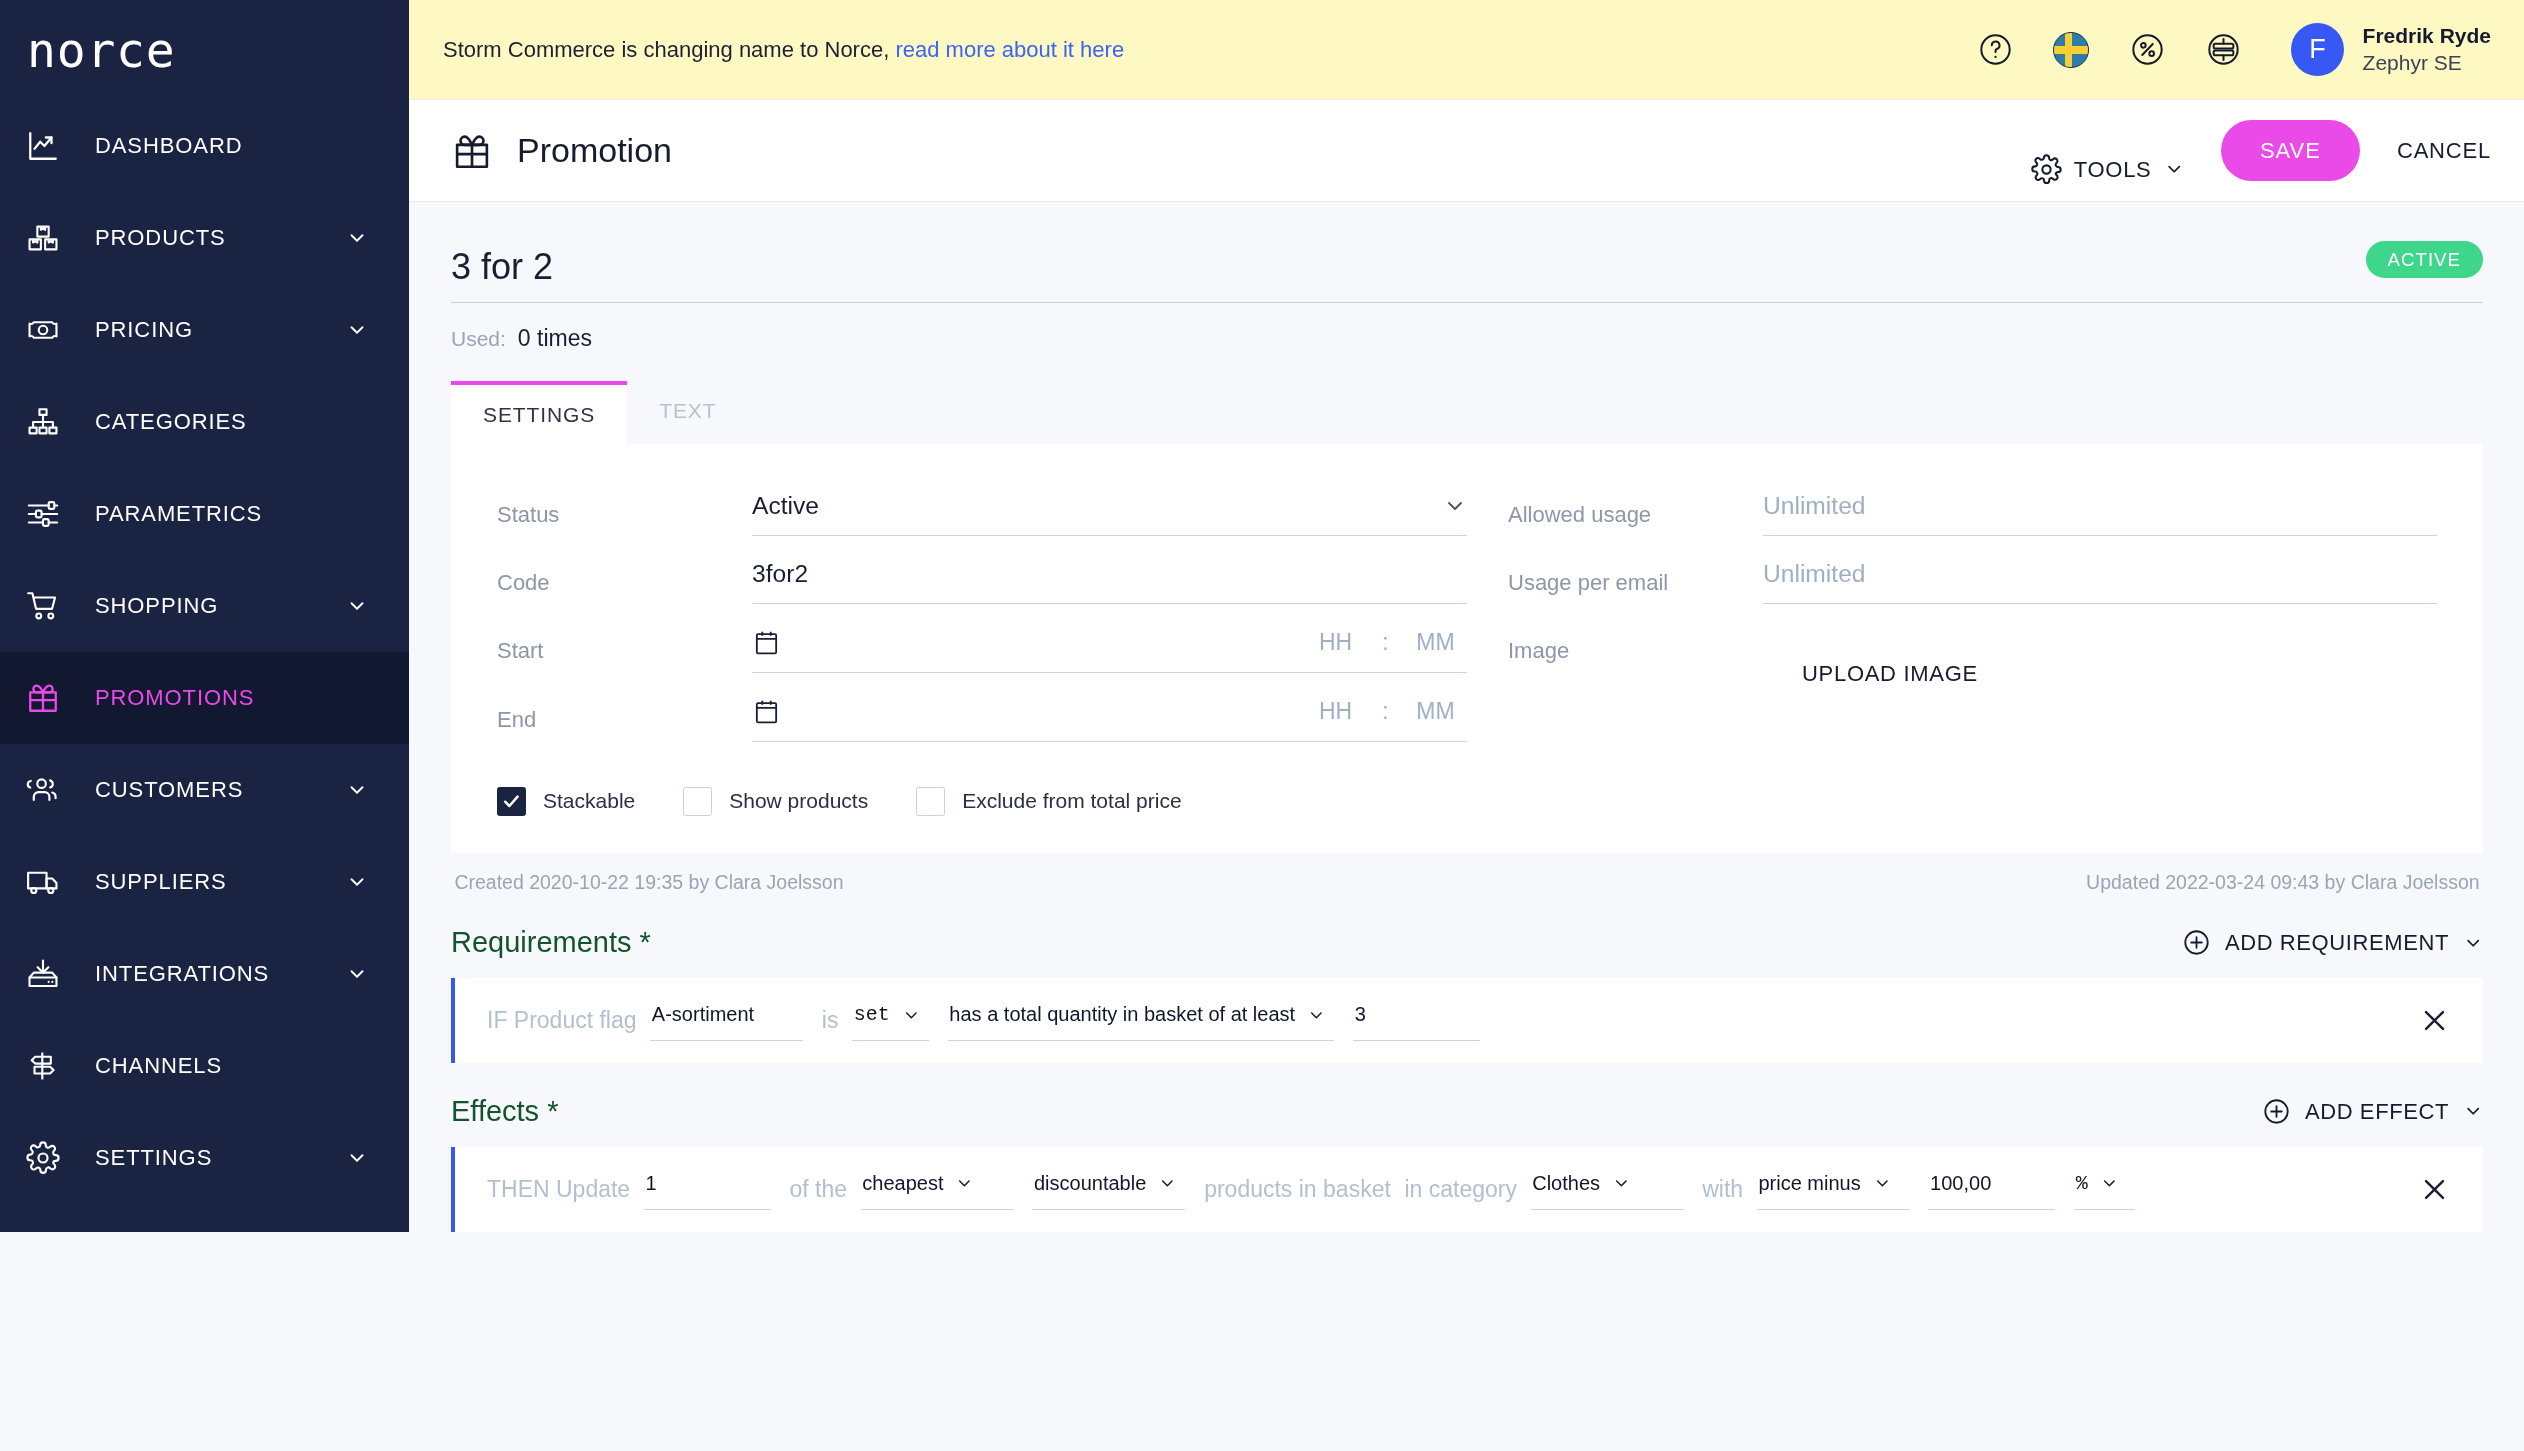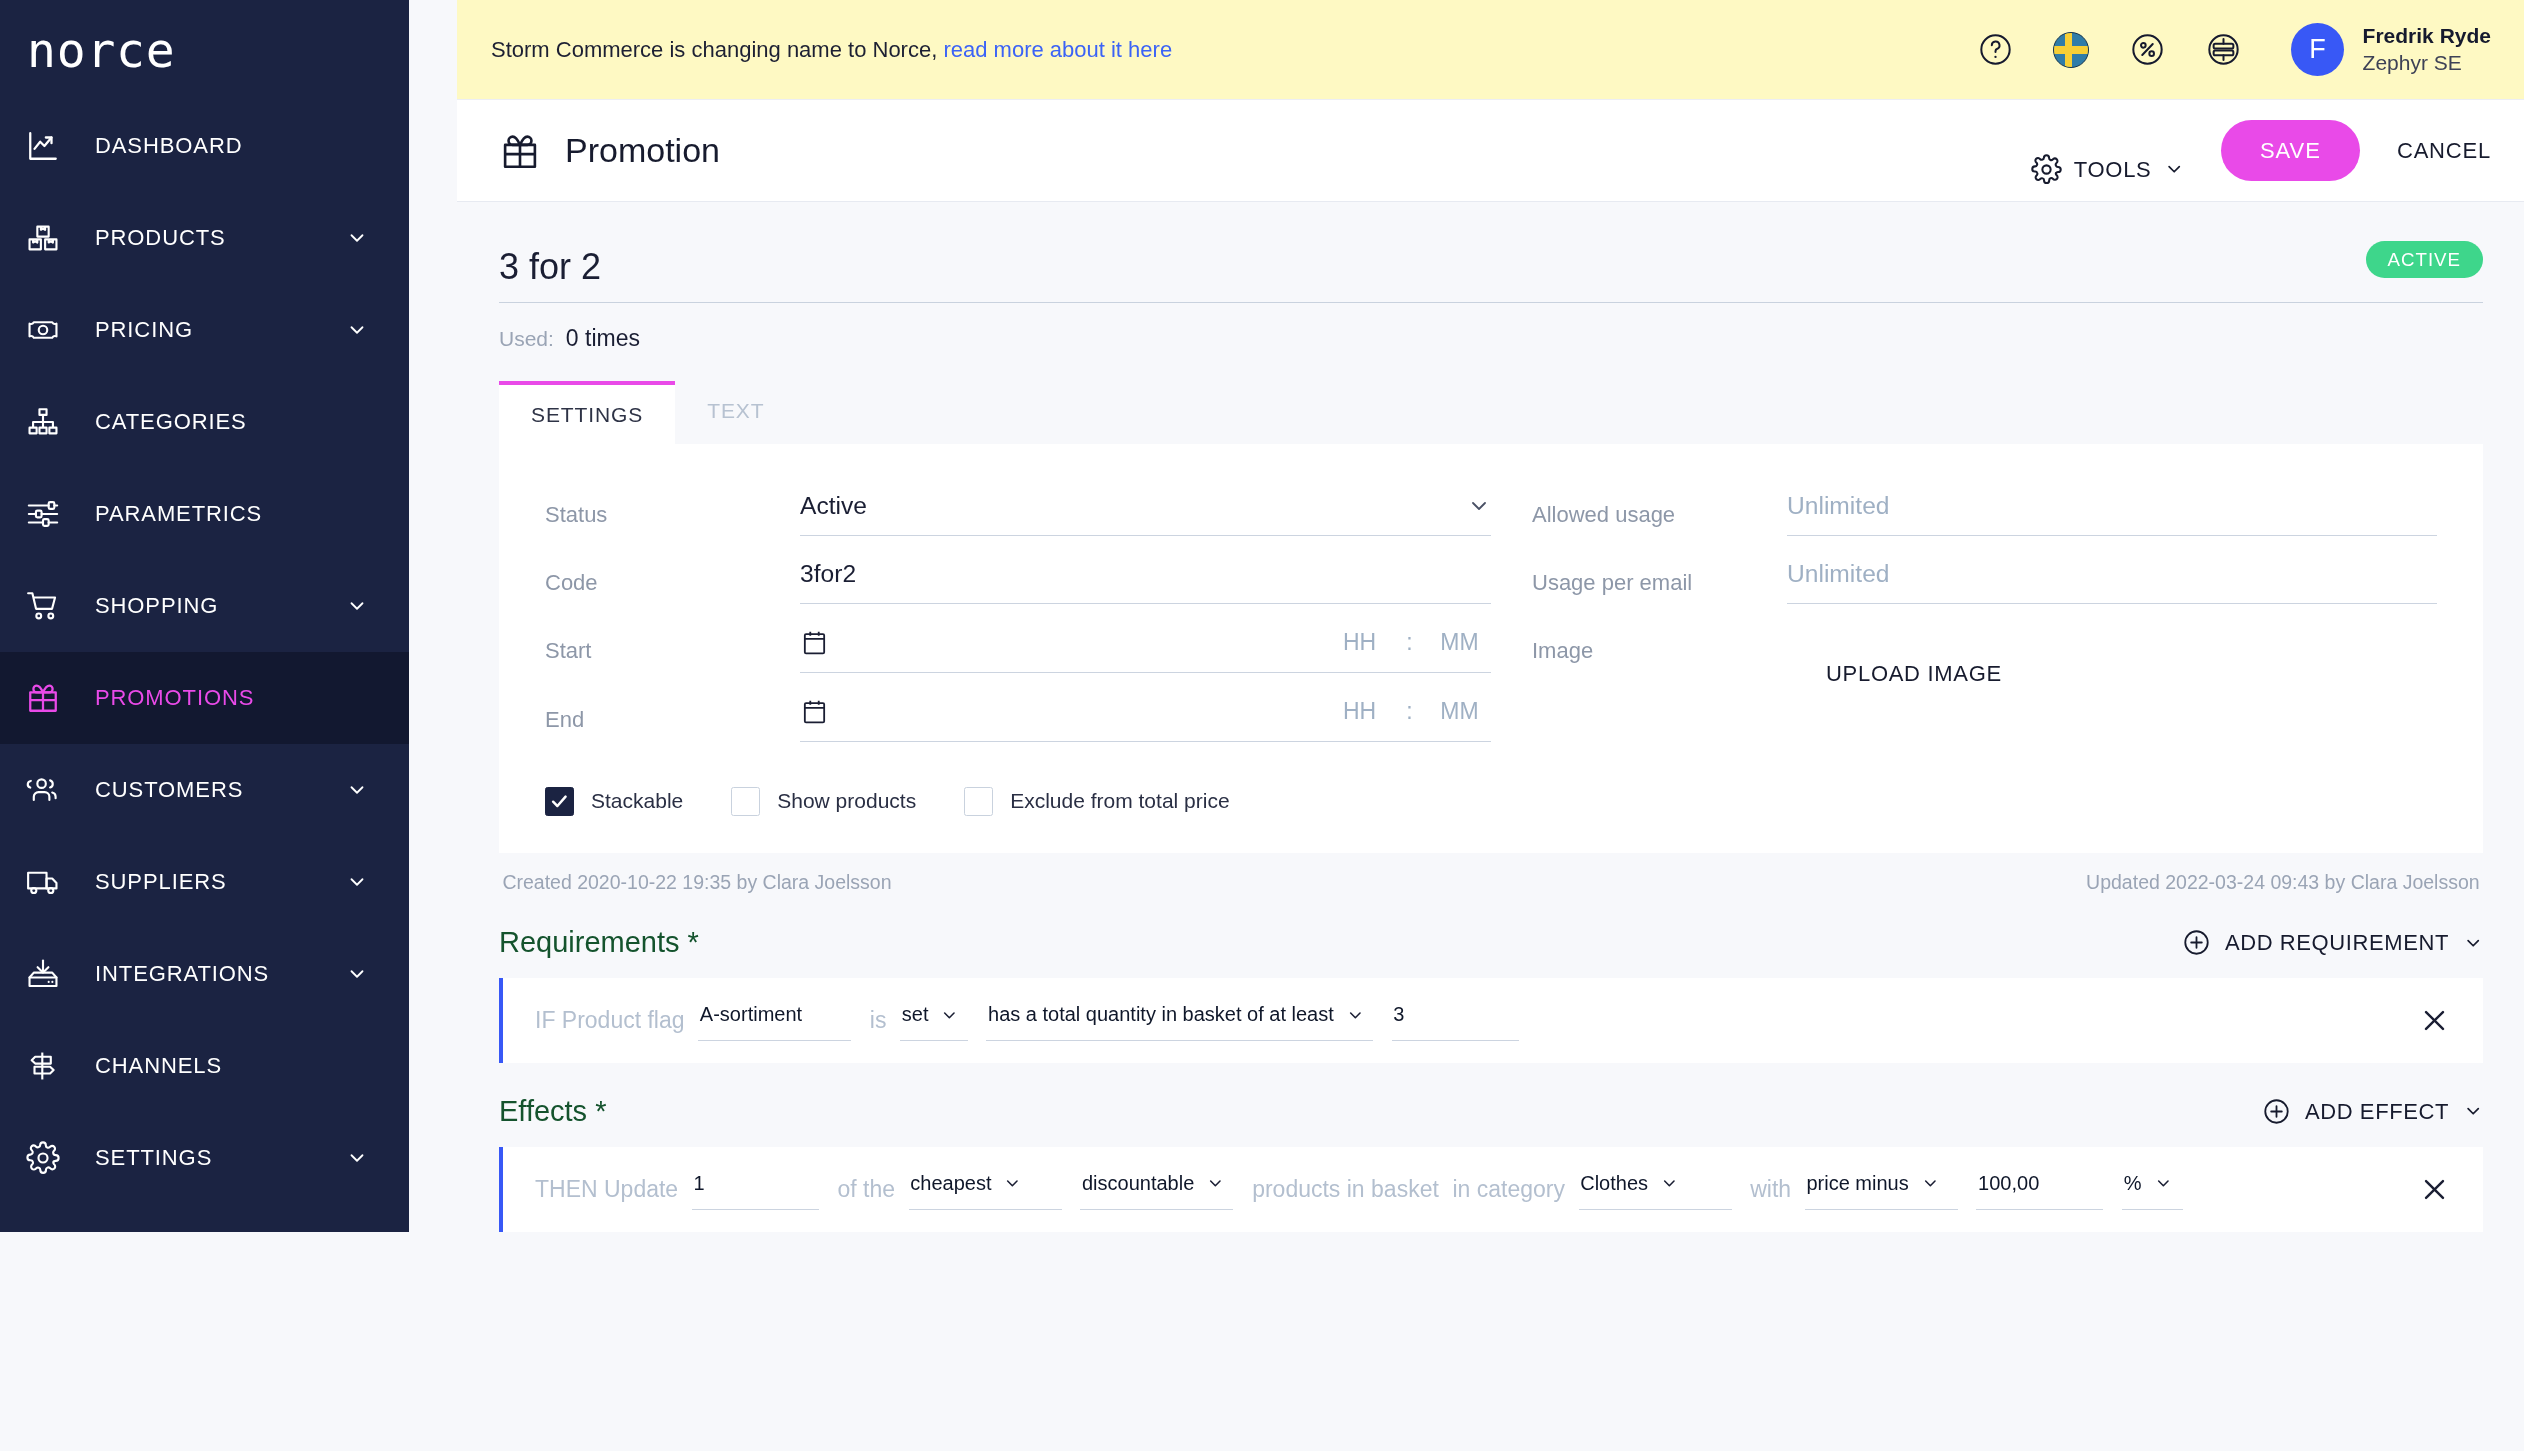--- a/index.html
+++ b/index.html
@@ -2,21 +2,21 @@
 <html style="font-size:13.6px"><head>
 <meta charset="utf-8">
 <style>
   * { box-sizing: border-box; margin: 0; padding: 0; }
   html, body {
     width: 2525px; height: 1452px;
     font-family: "Liberation Sans", sans-serif;
     background: #f7f8fb;
     overflow: hidden;
   }
-  .app { display: flex; width: 2525px; height: 1232px; gap: 48px; }
+  .app { display: flex; width: 2525px; height: 1232px; }
 
   
   .sidebar {
     width: 409px; flex: 0 0 409px;
     background: #1b2342;
     color: #ffffff;
     display: flex; flex-direction: column;
     overflow: hidden;
   }
   .brand { height: 100px; display: flex; align-items: center; padding-left: 27px; }
@@ -167,21 +167,21 @@
     background: #ffffff; border-left: 4.2px solid #3858f6;
     margin-top: 18.7px; padding: 22px 34px 22px 32px;
     display: flex; align-items: center; gap: 0; white-space: nowrap; overflow: hidden;
   }
   .kw { font-size: 23px; color: #b3bfcf; margin-right: 13.6px; }
   .inp {
     font-size: 20px; color: #0f172a; border-bottom: 0.8px solid #ccd4e0;
     padding: 3.4px 8.5px 13.6px 1.7px; margin-right: 18.7px; display:flex; align-items:center; gap:12px;
   }
   .inp.w-med { min-width: 153px; }
-  .inp.w-sm  { min-width: 61px; }
+  .inp.w-sm  { min-width: 61px; font-family: Liberation Mono, monospace; }
   .inp.w-num { min-width: 127px; }
   .inp.w-lg  { min-width: 280px; }
   .row-x { margin-left: auto; cursor: pointer; padding-left: 25.5px; display:flex; align-items:center; }
 </style>
 </head>
 <body>
 
 <div class="app">
 
   <aside class="sidebar">

